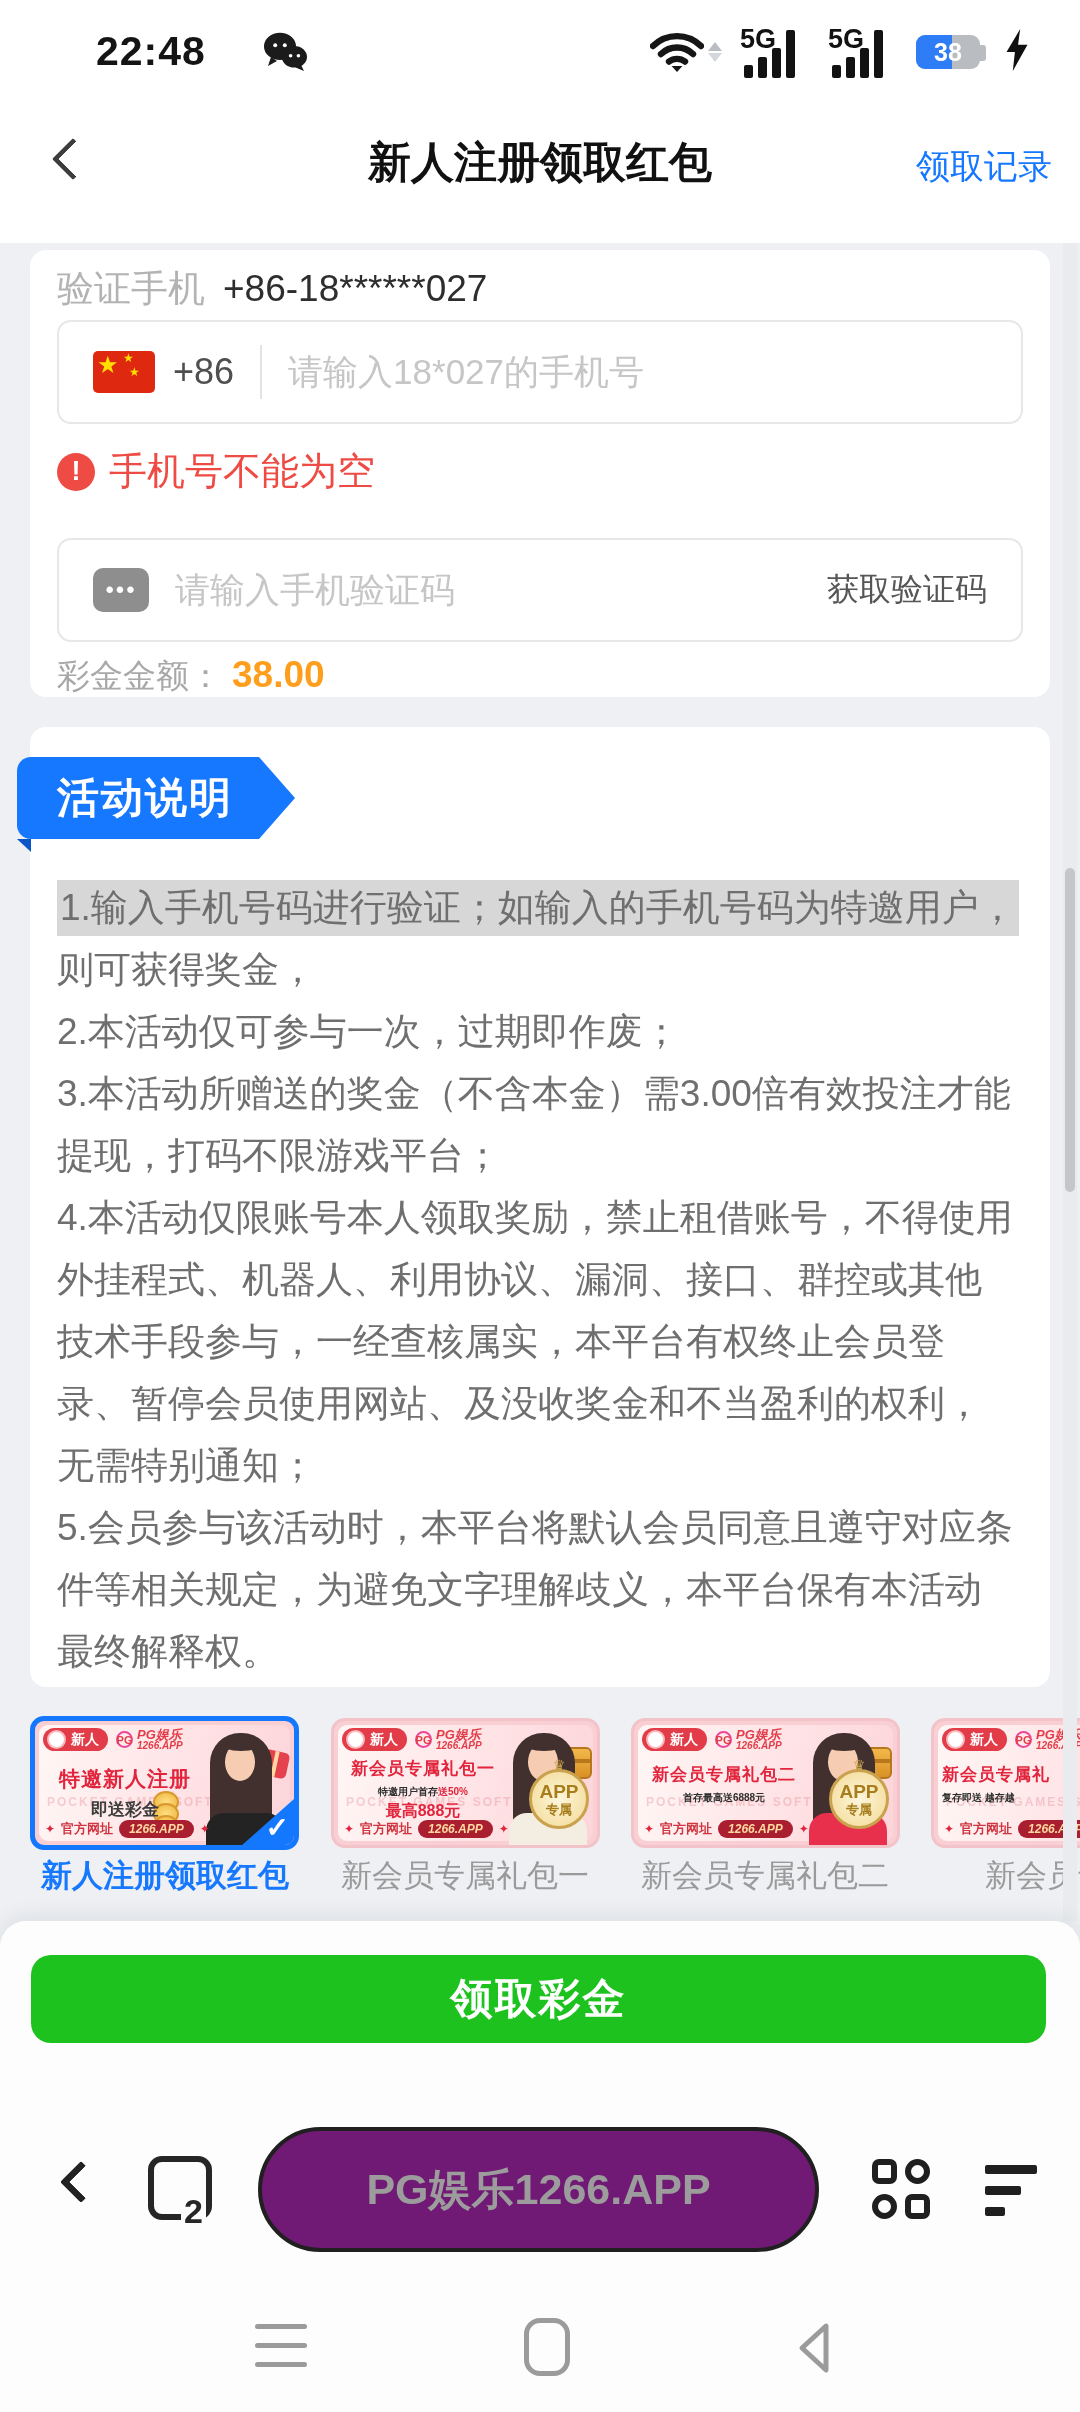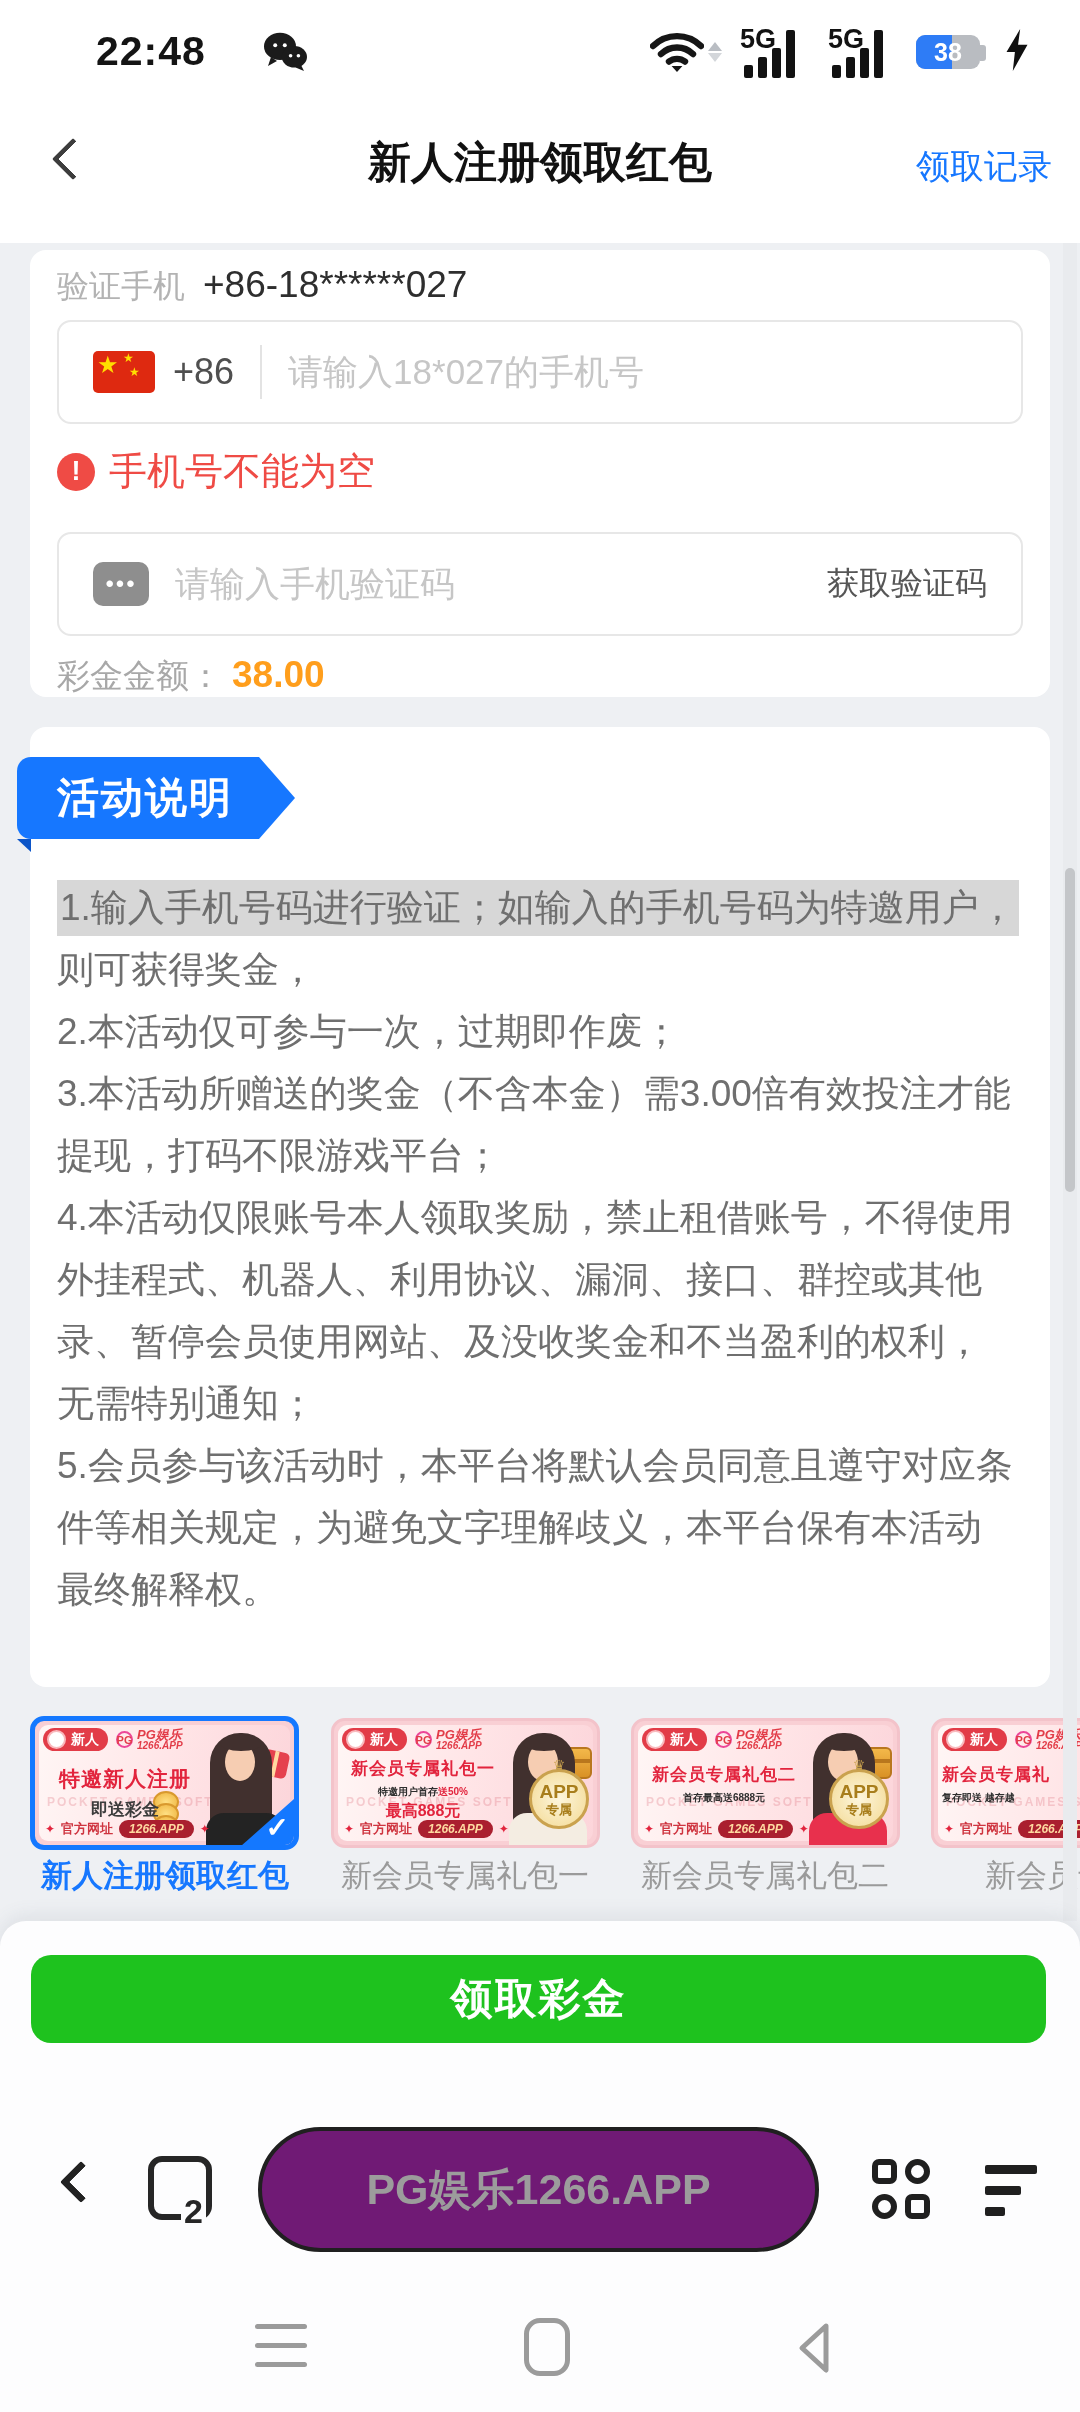--- a/index.html
+++ b/index.html
@@ -37,26 +37,26 @@
   .hdr-link { position:absolute; right:28px; top:144px; font-size:34px; color:#1677ff; }
 
   
   .sb-track { position:absolute; left:1063px; top:243px; width:14px; height:1678px; background:#e9ebee; z-index:40; }
   .sb-thumb { position:absolute; left:1065px; top:868px; width:10px; height:324px; background:#c4c6c9; border-radius:5px; z-index:41; }
 
   
   .card { position:absolute; left:30px; width:1020px; background:#fff; border-radius:16px; }
   .card1 { top:250px; height:447px; }
   .vrow { position:absolute; left:27px; top:14px; display:flex; align-items:baseline; gap:18px; }
-  .vlabel { font-size:32px; color:#b3b3b3; }
+  .vlabel { font-size:37px; color:#b3b3b3; }
   .vvalue { font-size:37px; color:#2e2e2e; font-weight:500; }
   .inp { position:absolute; left:27px; width:966px; height:104px; border:2px solid #e7e7e7; border-radius:14px;
          display:flex; align-items:center; padding:0 34px; background:#fff; }
   .inp-phone { top:70px; }
-  .inp-code { top:282px; }
+  .inp-code { top:288px; }
   .flag { position:relative; width:62px; height:42px; background:#de2910; border-radius:5px; flex:0 0 auto; }
   .flag .s1 { position:absolute; left:4px; top:0px; font-size:24px; color:#ffde00; }
   .flag .s2 { position:absolute; left:30px; top:0px; font-size:12px; color:#ffde00; }
   .flag .s3 { position:absolute; left:36px; top:14px; font-size:12px; color:#ffde00; }
   .ccode { font-size:36px; color:#4f4f4f; margin-left:18px; }
   .vdiv { width:2px; height:54px; background:#e3e3e3; margin-left:26px; }
   .ph { font-size:35px; color:#c6c6c6; margin-left:26px; white-space:nowrap; }
   .code-ic { width:56px; height:44px; background:#8e8e8e; border-radius:10px; flex:0 0 auto;
              display:flex; align-items:center; justify-content:center; }
   .code-ic::after { content:"•••"; color:#fff; font-size:24px; letter-spacing:2px; line-height:1; }
@@ -269,20 +269,21 @@
   <div class="card card2">
     <div class="ribbon">活动说明</div>
     <div class="rules">
       <div class="rl"><span class="hl">1.输入手机号码进行验证；如输入的手机号码为特邀用户，</span></div>
       <div class="rl">则可获得奖金，</div>
       <div class="rl">2.本活动仅可参与一次，过期即作废；</div>
       <div class="rl">3.本活动所赠送的奖金（不含本金）需3.00倍有效投注才能</div>
       <div class="rl">提现，打码不限游戏平台；</div>
       <div class="rl">4.本活动仅限账号本人领取奖励，禁止租借账号，不得使用</div>
       <div class="rl">外挂程式、机器人、利用协议、漏洞、接口、群控或其他</div>
+      <div class="rl">技术手段参与，一经查核属实，本平台有权终止会员登</div>
       <div class="rl">录、暂停会员使用网站、及没收奖金和不当盈利的权利，</div>
       <div class="rl">无需特别通知；</div>
       <div class="rl">5.会员参与该活动时，本平台将默认会员同意且遵守对应条</div>
       <div class="rl">件等相关规定，为避免文字理解歧义，本平台保有本活动</div>
       <div class="rl">最终解释权。</div>
     </div>
   </div>
 
   <div class="pcard sel c0" style="left:30px">
     <div class="pinner"></div>

